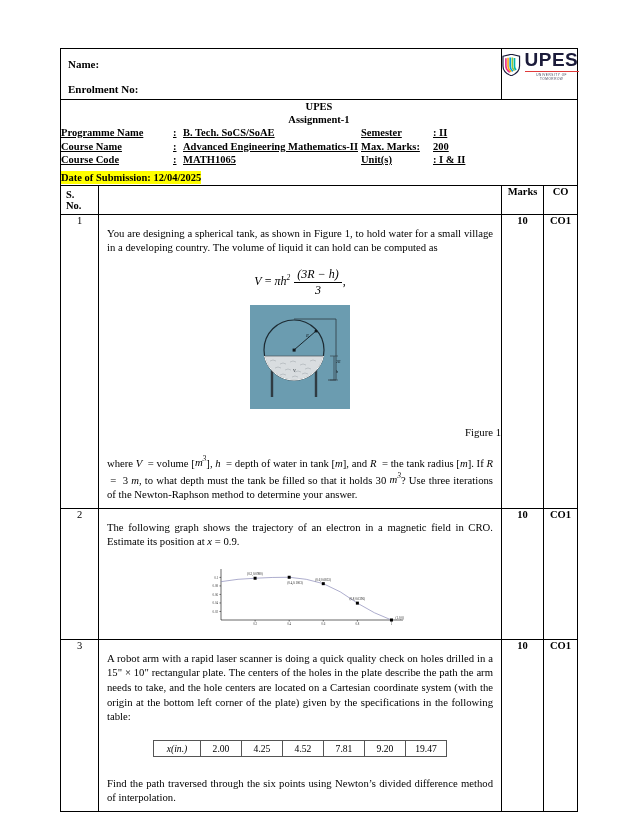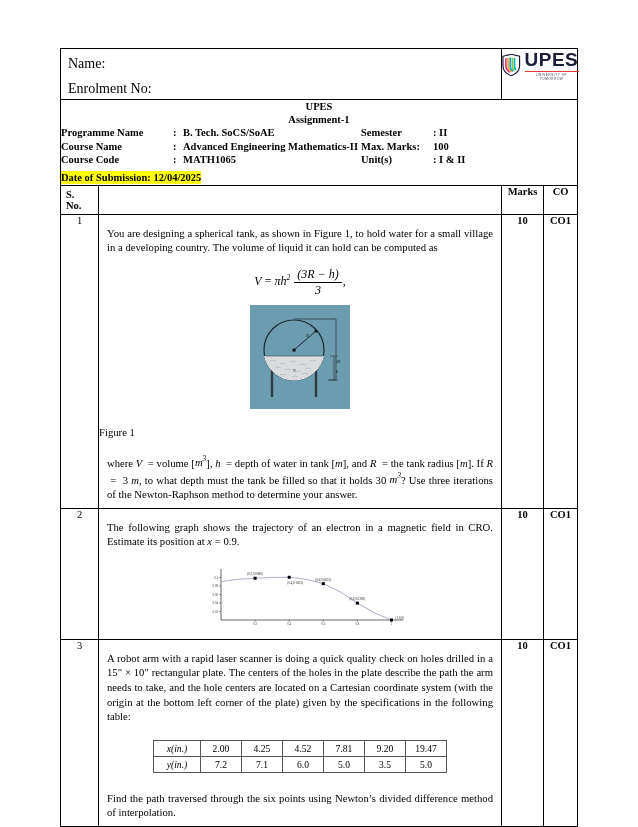--- a/index.html
+++ b/index.html
@@ -2,49 +2,49 @@
 <html><head>
 <meta charset="utf-8">
 <style>
   html,body{margin:0;padding:0;background:#ffffff;}
   body{width:638px;height:827px;font-family:"Liberation Serif",serif;color:#000;}
   .page{position:relative;width:638px;height:827px;background:#fff;}
   .sheet{position:absolute;left:60px;top:48px;width:518px;}
   table.main{border-collapse:collapse;width:518px;table-layout:fixed;}
   table.main td{border:1px solid #000;vertical-align:top;padding:0;}
   .namecell{height:46px;}
-  .nm{font-weight:normal;font-size:14px;line-height:20px;padding:5px 18px 0 7px;}
+  .nm{font-weight:bold;font-size:11px;line-height:20px;padding:5px 18px 0 7px;}
   .logocell{text-align:center;vertical-align:middle;}
   .logo{display:inline-flex;align-items:center;gap:4px;transform:translateY(1px);}
   .shield{width:19px;height:22px;}
   .logotext{display:flex;flex-direction:column;align-items:flex-start;}
   .upesword{font-family:"Liberation Sans",sans-serif;font-weight:bold;font-size:19px;letter-spacing:.5px;line-height:19px;color:#1b1b3a;}
   .tagline{font-family:"Liberation Sans",sans-serif;font-size:3.1px;letter-spacing:.55px;color:#3b3b52;margin-top:1.5px;border-top:1px solid #e03a3a;padding-top:1px;width:100%;text-align:center;}
   .infocell{padding:5px 8px 4px 8px;}
   .ctr{text-align:center;font-weight:bold;font-size:10.5px;line-height:13px;}
-  .inforow{display:flex;font-weight:bold;font-size:10.5px;line-height:13.5px;}
+  .inforow{display:flex;font-weight:bold;font-size:10.5px;line-height:13.5px;text-decoration:underline;}
   .il{width:300px;display:flex;}
   .ilab{width:112px;}
   .icol{width:10px;}
   .ir{flex:1;display:flex;}
   .irlab{width:72px;}
   .hl{background:#ffff00;font-weight:bold;font-size:10.5px;display:inline-block;line-height:13.5px;margin-top:1px;}
   .hdr{font-weight:bold;font-size:10.5px;text-align:center;vertical-align:middle;}
   .qno{text-align:center;vertical-align:middle;font-size:10.5px;}
   .mkc{text-align:center;vertical-align:middle;font-weight:bold;font-size:10.5px;}
   .coc{text-align:center;vertical-align:middle;font-weight:bold;font-size:10.5px;}
   .qtext{font-size:10.7px;line-height:14.6px;text-align:justify;padding:11px 8px 6px 8px;}
   .eq{text-align:center;margin:6px 0 2px 0;font-family:"Liberation Serif",serif;font-size:12px;}
   .ital{font-style:italic;}
   .frac{display:inline-block;vertical-align:middle;text-align:center;margin:0 1px;}
   .frac .num{display:block;padding:0 3px;font-style:italic;}
   .frac .den{display:block;border-top:1px solid #000;padding:0 3px;font-style:italic;}
   .figwrap{text-align:center;margin:7px 0 2px 0;}
   .figbox{display:inline-block;width:100px;height:104px;background:#6b9cb0;position:relative;}
-  .figcap{text-align:left;font-size:10.7px;margin:13px 0 4px 0;}
+  .figcap{text-align:right;font-size:10.7px;margin:13px 0 4px 0;}
   .sup{font-size:7.5px;vertical-align:super;}
   .chartwrap{text-align:center;margin:8px 0 6px 0;}
   .tblwrap{text-align:center;margin:10px 0 7px 0;}
   table.data{border-collapse:collapse;display:inline-table;}
   table.data td{border:1px solid #555;padding:2px 6px;font-size:9.6px;text-align:center;min-width:28px;}
   table.data td.hcell{font-style:italic;min-width:34px;}
 </style>
 </head>
 <body>
 
@@ -100,21 +100,21 @@
           </div>
 
           <div class="inforow">
             <span class="il">
               <span class="ilab">Course Name</span>
               <span class="icol">:</span>
               <span>Advanced Engineering Mathematics-II</span>
             </span>
             <span class="ir">
               <span class="irlab">Max. Marks:</span>
-              <span>100</span>
+              <span>200</span>
             </span>
           </div>
 
           <div class="inforow">
             <span class="il">
               <span class="ilab">Course Code</span>
               <span class="icol">:</span>
               <span>MATH1065</span>
             </span>
             <span class="ir">
@@ -265,29 +265,20 @@
               <tbody>
                     <tr>
                 <td class="hcell">x(in.)</td>
                 <td>2.00</td>
                 <td>4.25</td>
                 <td>4.52</td>
                 <td>7.81</td>
                 <td>9.20</td>
                 <td>19.47</td>
               </tr>
-              <tr>
-                <td class="hcell">y(in.)</td>
-                <td>7.2</td>
-                <td>7.1</td>
-                <td>6.0</td>
-                <td>5.0</td>
-                <td>3.5</td>
-                <td>5.0</td>
-              </tr>
             </tbody></table>
           </div>
           <div class="qtext">Find the path traversed through the six points using Newton’s divided difference method of interpolation.</div>
         </td>
         <td class="mkc">10</td>
         <td class="coc">CO1</td>
       </tr>
     </tbody>
       </table>
   </div>

